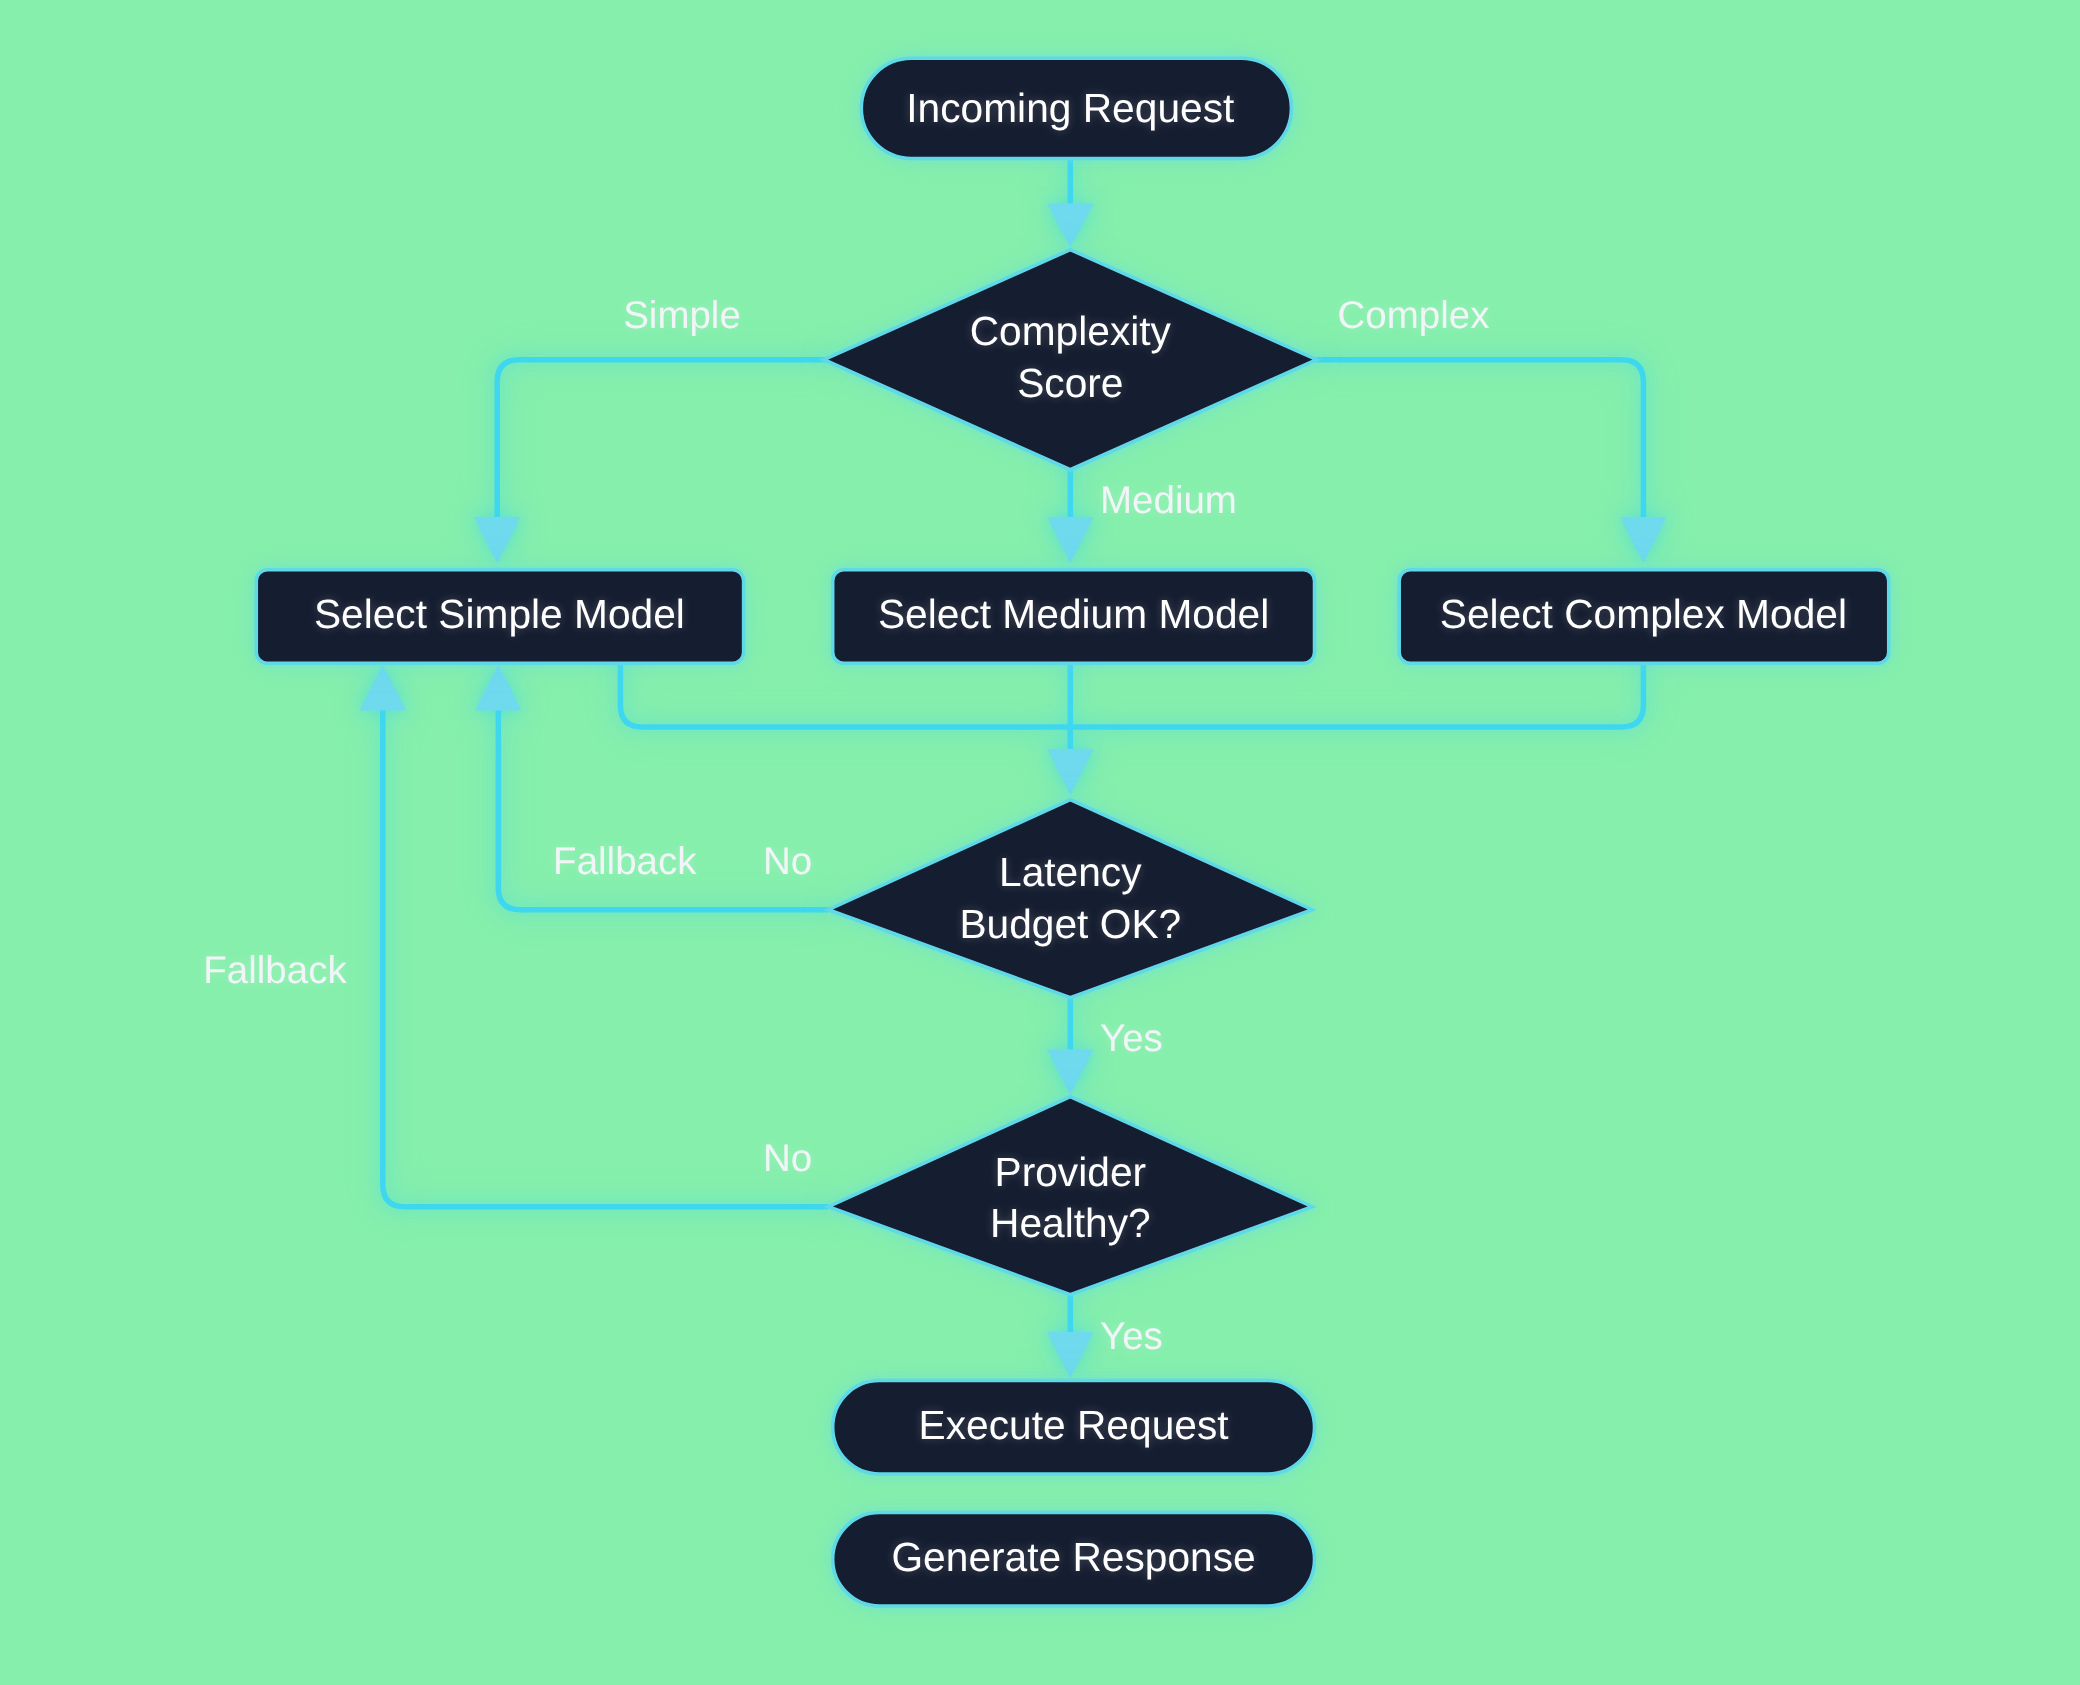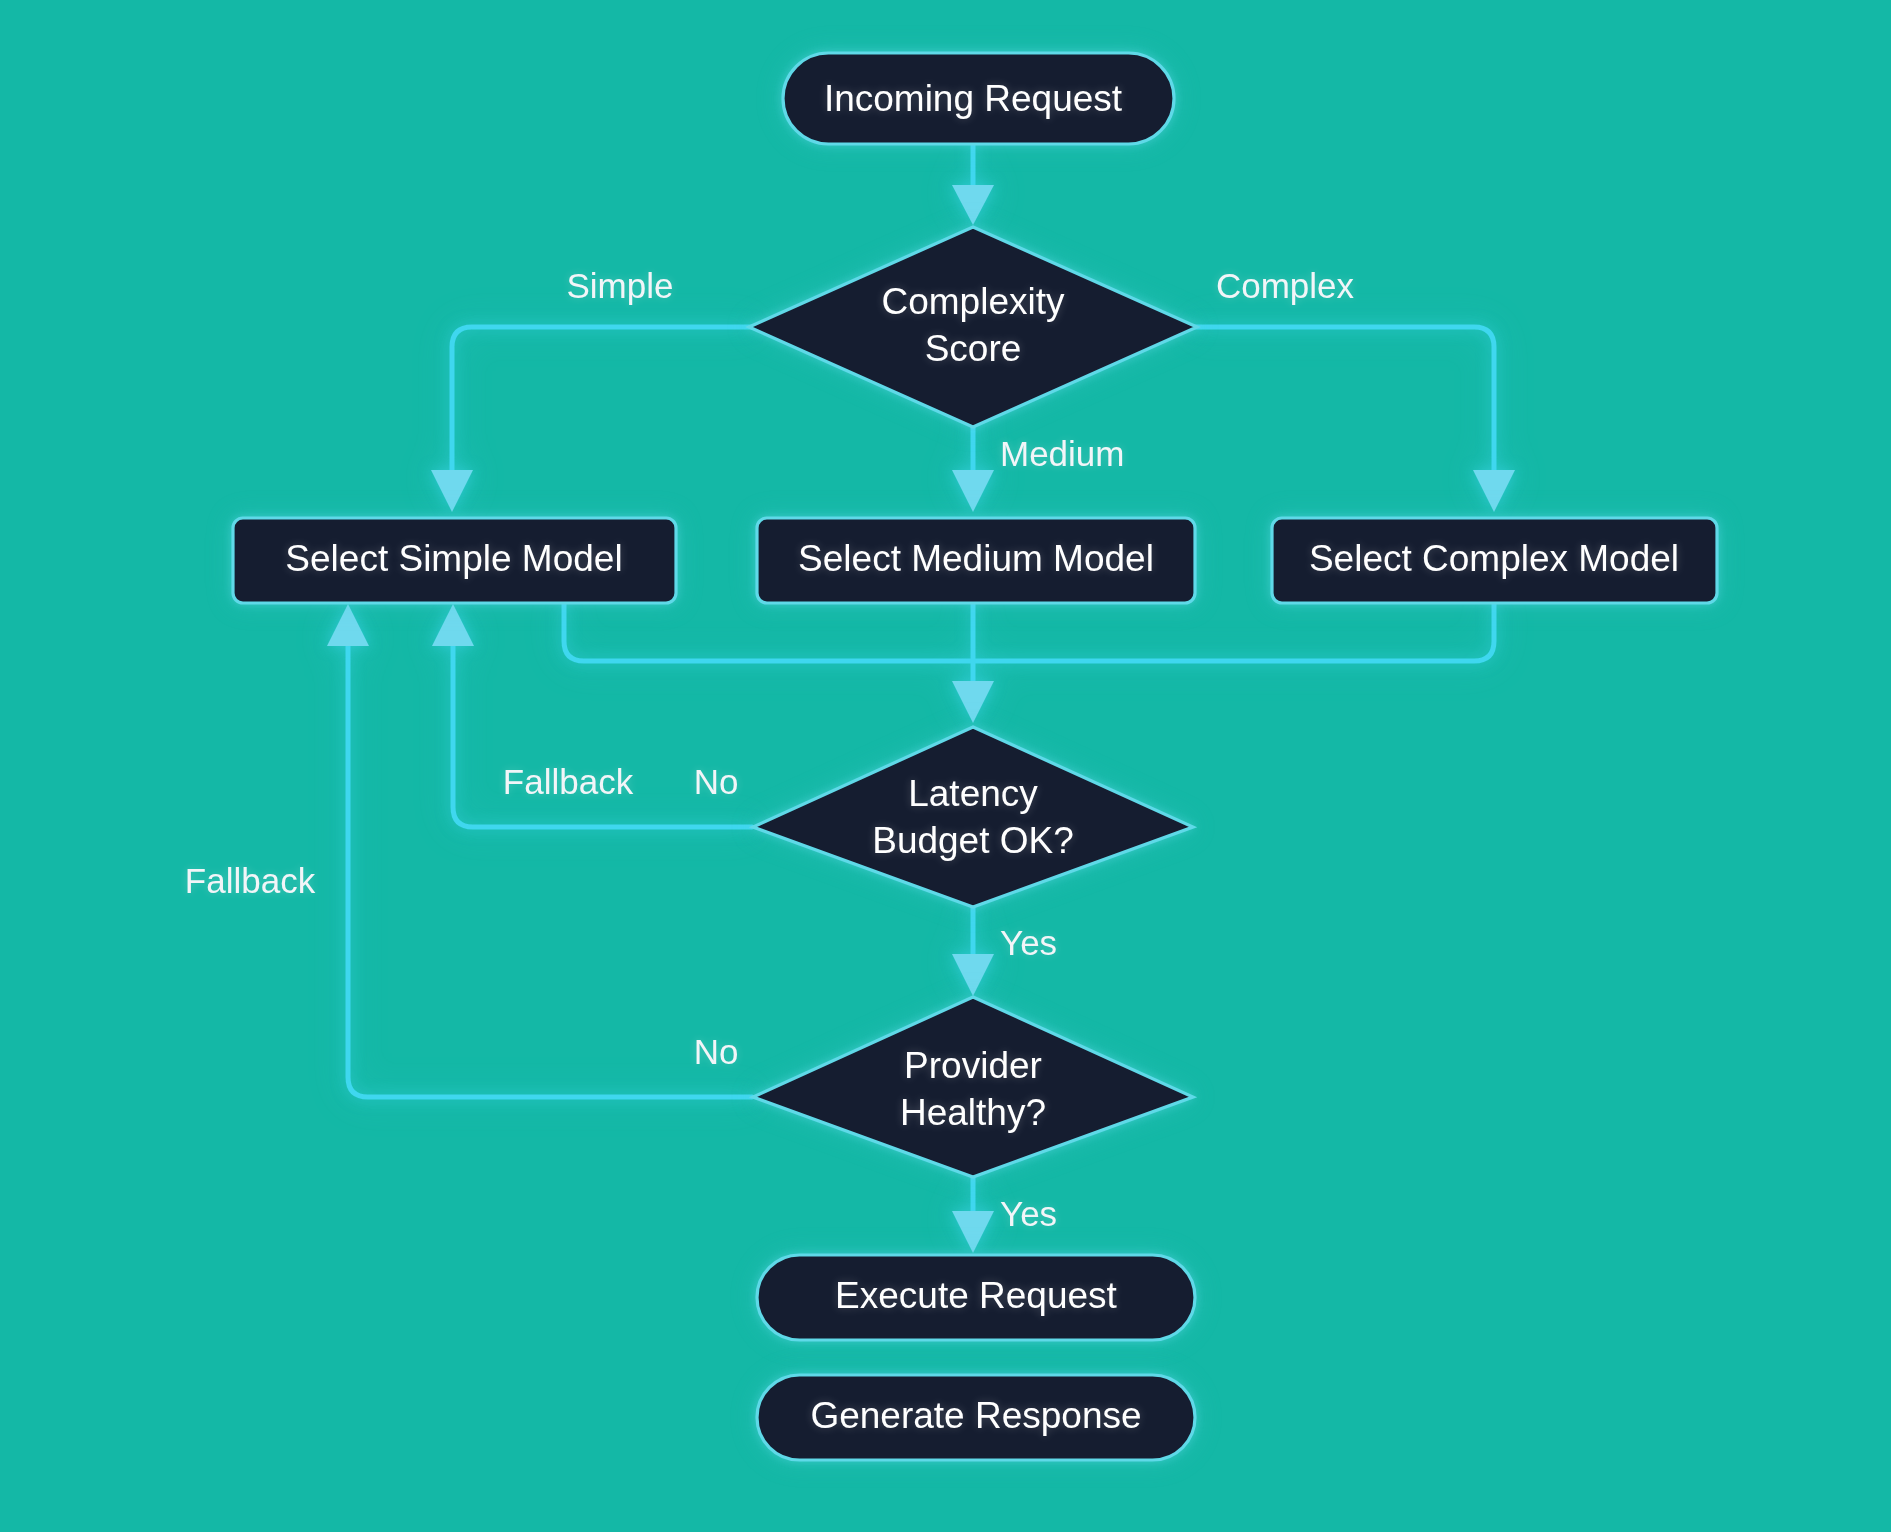--- a/index.html
+++ b/index.html
@@ -10,21 +10,21 @@
   body {
     width: 1891px;
     height: 1532px;
     overflow: hidden;
     font-family: "Liberation Sans", sans-serif;
   }
   #canvas-wrap {
     position: relative;
     width: 1891px;
     height: 1532px;
-    background: #14b8a6;
+    background: #86efac;
   }
   svg#flow {
     position: absolute;
     left: 0;
     top: 0;
     width: 1891px;
     height: 1532px;
     display: block;
   }
   .node-text {

